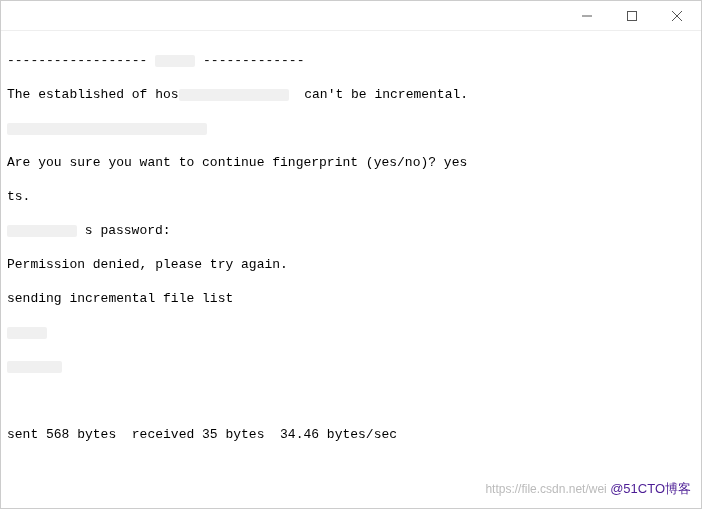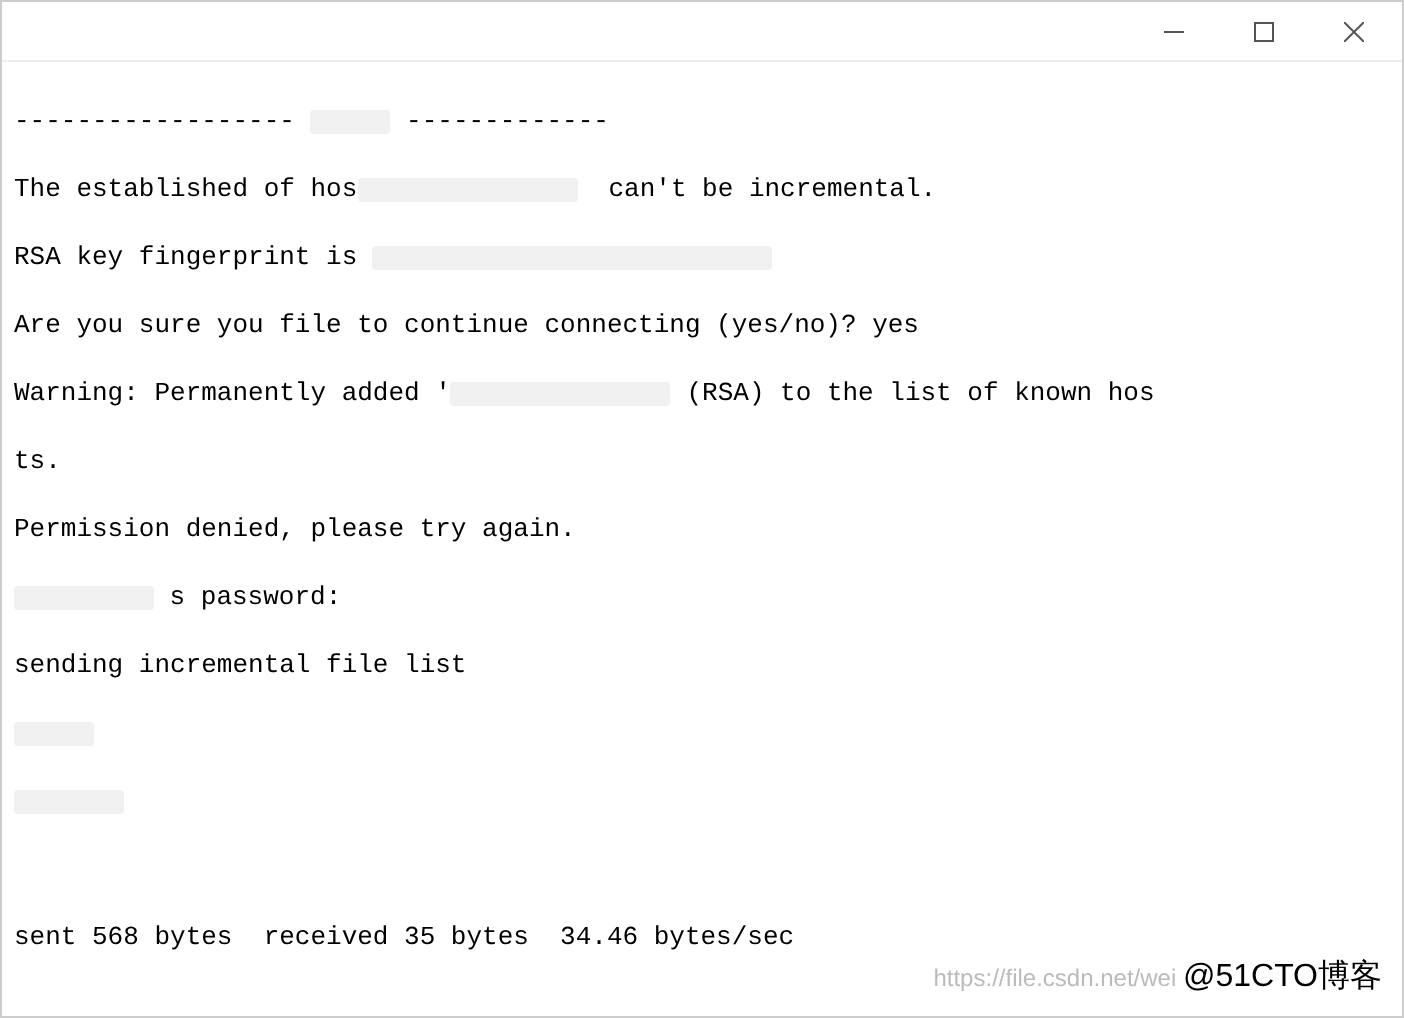--- a/index.html
+++ b/index.html
@@ -55,21 +55,21 @@
     position: absolute;
     right: 10px;
     bottom: 12px;
     font-family: Arial, sans-serif;
     font-size: 12px;
     color: #bbb;
     text-align: right;
     line-height: 14px;
     pointer-events: none;
   }
-  .watermark .main { color: #000000; font-size: 16px; }
+  .watermark .main { color: #4c1d95; font-size: 13px; }
 </style>
 </head>
 <body>
 
 <div class="titlebar">
   <div class="win-btn">
     <svg viewBox="0 0 10 10">
         <line x1="0" y1="5" x2="10" y2="5" stroke="#555" stroke-width="1"></line>
       </svg>
   </div>
@@ -82,26 +82,25 @@
     <svg viewBox="0 0 10 10">
         <line x1="0" y1="0" x2="10" y2="10" stroke="#555" stroke-width="1"></line>
         <line x1="10" y1="0" x2="0" y2="10" stroke="#555" stroke-width="1"></line>
       </svg>
   </div>
 </div>
 
 <div class="terminal">
 <span class="line"><span>------------------ </span><span class="smudge sm3"></span><span> -------------</span></span>
 <span class="line"><span>The established of hos</span><span class="smudge sm2"></span><span>  can't be incremental.</span></span>
-<span class="line"><span>RSA key fingerprint is </span><span class="smudge sm4"></span></span>
-<span class="line">Are you sure you file to continue connecting (yes/no)? yes</span>
-<span class="line"><span>Warning: Permanently added '</span><span class="smudge sm2"></span><span> (RSA) to the list of known hos</span></span>
+<span class="line"><span class="smudge sm4"></span></span>
+<span class="line">Are you sure you want to continue fingerprint (yes/no)? yes</span>
 <span class="line">ts.</span>
+<span class="line"><span class="smudge sm5"></span><span> s password:</span></span>
 <span class="line">Permission denied, please try again.</span>
-<span class="line"><span class="smudge sm5"></span><span> s password:</span></span>
 <span class="line">sending incremental file list</span>
 <span class="line"><span class="smudge sm3"></span></span>
 <span class="line"><span class="smudge sm6"></span></span>
 <span class="line"> </span>
 <span class="line">sent 568 bytes  received 35 bytes  34.46 bytes/sec</span>
 
 
 
 
 

